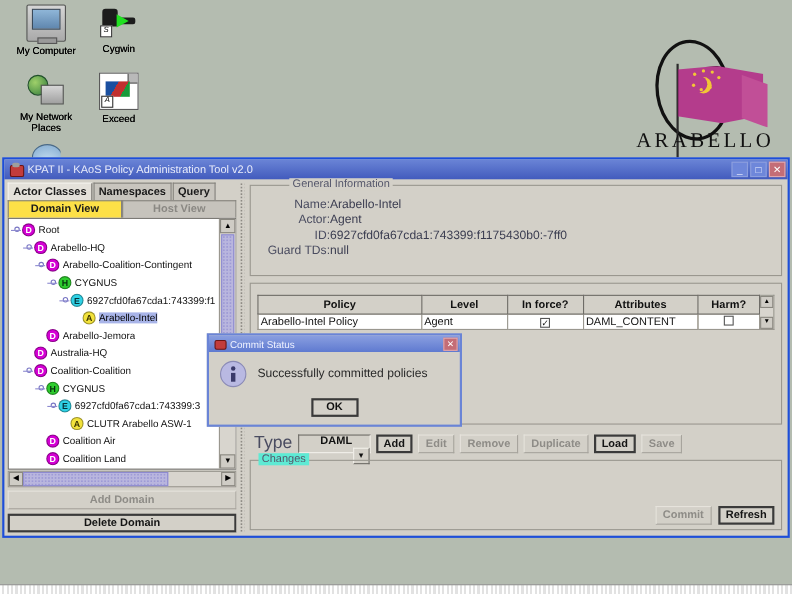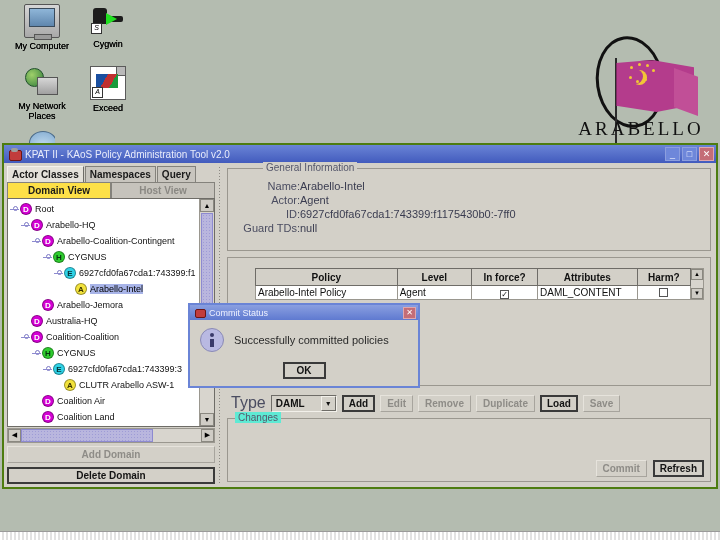--- a/index.html
+++ b/index.html
@@ -52,21 +52,21 @@
      clip-path:polygon(0% 6%,46% 0%,100% 14%,100% 86%,52% 100%,0% 88%);box-shadow:1px 1px 0 #7d2862 inset;}
   #logo .flag2{position:absolute;left:108px;top:32px;width:24px;height:48px;background:#c14f97;
      clip-path:polygon(0% 0%,100% 18%,100% 100%,0% 82%);}
   #logo .moon{position:absolute;left:62px;top:33px;width:15px;height:15px;border-radius:50%;
      box-shadow:4px 1px 0 0 #f2c636;}
   #logo .star{position:absolute;width:3px;height:3px;background:#f2c636;border-radius:50%;}
   #logo .txt{position:absolute;left:0;top:82px;width:150px;text-align:center;font-size:19px;letter-spacing:3px;color:#111;font-family:"Liberation Serif",serif;}
 
   
   #app{position:absolute;left:2px;top:143px;width:716px;height:346px;
-       background:#d3d0c8;border:2px solid #4d7c0f;box-sizing:border-box;}
+       background:#d3d0c8;border:2px solid #1d4ed8;box-sizing:border-box;}
   #titlebar{height:18px;background:linear-gradient(#6a84d6,#425bbd);
        display:flex;align-items:center;padding:0 2px;}
   #titlebar .tbicon{width:13px;height:13px;margin:0 4px 0 2px;position:relative;}
   #titlebar .tbicon:before{content:"";position:absolute;left:1px;top:2px;width:11px;height:9px;
        background:#c23c3c;border:1px solid #6b1414;border-radius:2px;}
   #titlebar .tbicon:after{content:"";position:absolute;left:3px;top:0;width:7px;height:4px;background:#9e9e9e;border-radius:2px;}
   #title{flex:1;color:#e9ecfb;font-size:10px;white-space:nowrap;overflow:hidden;}
   .winbtn{width:15px;height:14px;margin-left:2px;border:1px solid #8c9ede;background:#6e87da;
        color:#eef1ff;font-size:9px;line-height:12px;text-align:center;box-sizing:border-box;}
   .winbtn.close{background:#c46d77;border-color:#e0a7ad;color:#fff;}
@@ -132,29 +132,29 @@
   .kv{font-size:11px;color:#4a4c60;line-height:14px;display:flex;}
   .kv .k{width:66px;text-align:right;margin-right:0;flex:none;}
   .kv .v{color:#3a3c50;overflow:hidden;white-space:nowrap;}
 
   table.policies{border-collapse:collapse;width:100%;font-size:10px;table-layout:fixed;}
   table.policies th{border:1px solid #6e6c67;background:#d3d0c8;font-weight:bold;color:#111;height:14px;}
   table.policies td{border:1px solid #9a978f;background:#fff;height:13px;padding:0 2px;color:#111;white-space:nowrap;overflow:hidden;}
   td.ctr{text-align:center;}
   .chk{display:inline-block;width:9px;height:9px;border:1px solid #555;background:#fff;
        font-size:8px;line-height:8px;text-align:center;color:#111;box-sizing:border-box;vertical-align:-1px;}
-  .tblwrap{display:flex;margin-left:21px;}
+  .tblwrap{display:flex;}
   .tblwrap .vs{width:12px;border:1px solid #9a978f;border-left:none;background:#d8d5ce;flex:none;position:relative;}
   .tblwrap .vs .a{height:11px;border:1px solid #8a8880;background:#cfccc5;font-size:6px;text-align:center;line-height:9px;box-sizing:border-box;}
   .tblwrap .vs .a.b{position:absolute;left:0;right:0;bottom:0;}
 
   #toolrow{display:flex;align-items:center;gap:5px;padding:4px 6px;}
   #toolrow .lbl{font-size:16px;color:#4a4c60;}
   .combo{width:66px;height:17px;border:1px solid;border-color:#6e6c67 #f2f0ea #f2f0ea #6e6c67;
-     background:#d3d0c8;display:flex;align-items:center;font-size:10px;font-weight:bold;color:#111;padding-left:4px;box-sizing:border-box;}
+     background:#d3d0c8;display:flex;align-items:center;font-size:10px;font-weight:bold;color:#111;padding-left:4px;box-sizing:border-box;flex-direction:column;}
   .combo .arrow{margin-left:auto;width:15px;height:15px;border:1px solid;border-color:#f2f0ea #6e6c67 #6e6c67 #f2f0ea;
      background:#d3d0c8;font-size:7px;line-height:13px;text-align:center;box-sizing:border-box;}
   #changes{flex:1;margin:2px;border:1px solid #9a978f;position:relative;padding:10px 6px 4px;display:flex;}
   #changes .gtitle{position:absolute;top:-7px;left:7px;background:#5eead4;padding:0 3px;font-size:10px;color:#55576b;}
   #changebtns{position:absolute;right:6px;bottom:4px;display:flex;gap:6px;}
 
   
   #dialog{position:absolute;left:188px;top:303px;width:232px;height:85px;
      border:2px solid #6a84d6;background:#d3d0c8;box-sizing:border-box;}
   #dialog .dtitle{height:15px;background:linear-gradient(#8a9fe0,#5f7ad0);display:flex;align-items:center;padding:0 2px;}

